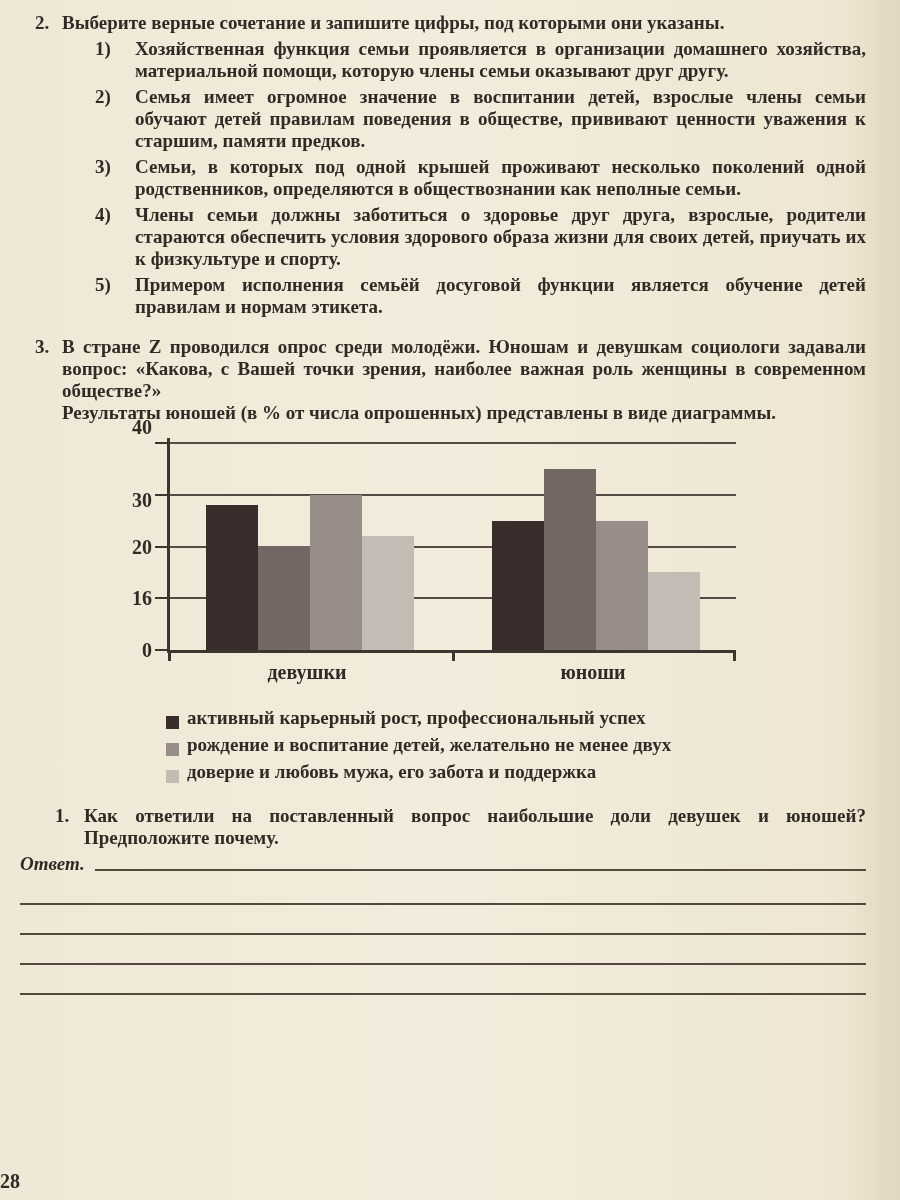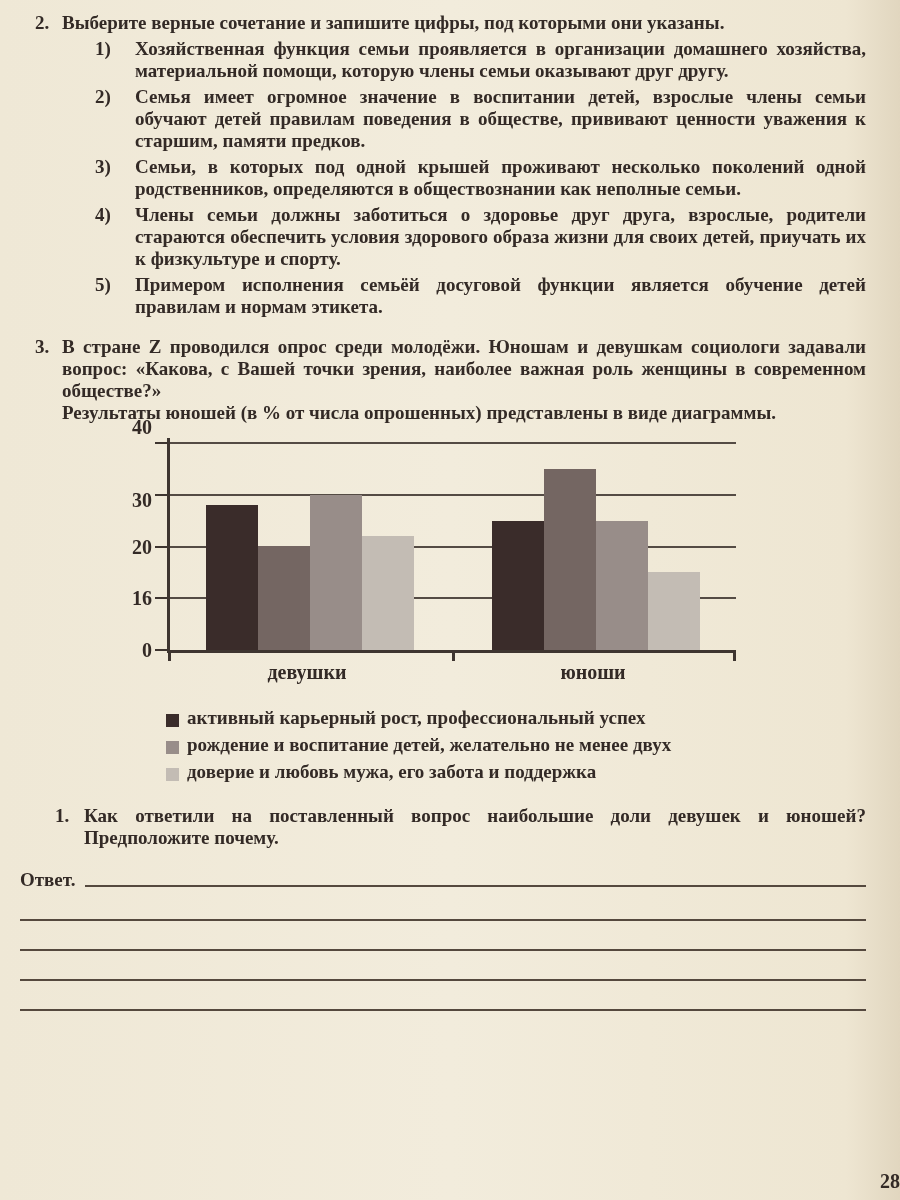--- a/index.html
+++ b/index.html
@@ -46,40 +46,40 @@
   .ylabel{position:absolute;left:-58px;width:40px;text-align:right;font-size:20px;line-height:22px;}
   .bar{position:absolute;bottom:0;width:52px;}
   .xtick{position:absolute;bottom:-11px;width:3px;height:11px;background:#3e3530;}
   .cat-row{position:relative;margin-left:132px;height:30px;margin-top:8px;}
   .cat-label{position:absolute;width:208px;text-align:center;font-size:20px;}
   .cat-1{left:36px;}
   .cat-2{left:322px;}
 
   
   .legend{margin:16px 0 0 131px;}
-  .legend-row{display:flex;align-items:center;margin-top:5px;}
+  .legend-row{display:flex;align-items:flex-end;margin-top:5px;}
   .swatch{width:13px;height:13px;flex:none;margin:4px 8px 0 0;background:#888;}
   .legend-text{flex:1;}
 
   
   .subtask{display:flex;margin:22px 0 0 20px;}
   .subtask-num{width:29px;flex:none;}
   .subtask-text{flex:1;text-align:justify;}
 
   
-  .answer-bottom{margin:20px 0 0 -15px;}
+  .answer-bottom{margin:4px 0 0 -15px;font-style:italic;}
   .first-row{display:flex;align-items:flex-end;}
   .answer-label{flex:none;padding-right:10px;}
   .ruled-line{border-bottom:2px solid #55493e;height:0;}
   .first-row .ruled-line{flex:1;margin-bottom:4px;}
   .answer-lines .ruled-line{margin-top:28px;}
 
   .footer{
     position:absolute;bottom:8px;left:0;width:100%;
-    text-align:right;font-size:20px;
+    text-align:left;font-size:20px;
   }
 </style>
 </head>
 <body>
 
 <div class="page">
   <div class="content">
 
     <section>
       <div class="stem-row">

